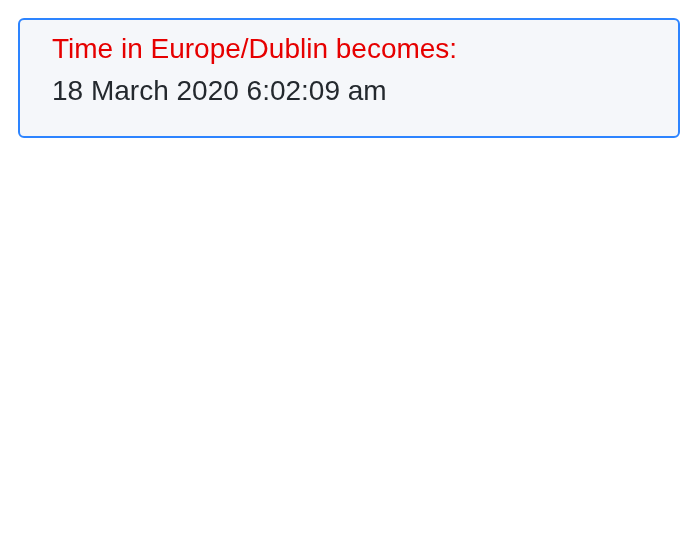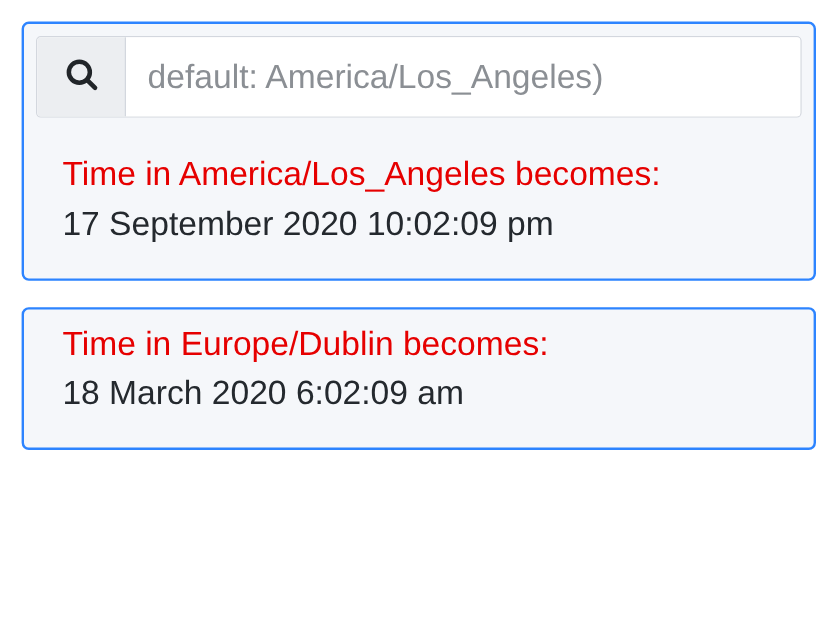--- a/index.html
+++ b/index.html
@@ -73,37 +73,20 @@
     line-height: 1.35;
     margin: 4px 0 0 0;
     font-weight: 400;
   }
 </style>
 </head>
 <body>
 
 <div class="stage">
 
-  <div class="card">
-    <div class="search-row">
-      <div class="search-icon-box">
-        <span>
-          <svg viewBox="0 0 24 24" fill="none" stroke="#212529" stroke-width="3" stroke-linecap="round">
-            <circle cx="10.5" cy="10.5" r="7"></circle>
-            <line x1="21" y1="21" x2="15.6" y2="15.6"></line>
-          </svg>
-        </span>
-      </div>
-      <input class="search-input" type="text" placeholder="default: America/Los_Angeles)" style="">
-    </div>
-    <div class="result">
-      <p class="result-heading">Time in America/Los_Angeles becomes:</p>
-      <p class="result-value">17 September 2020 10:02:09 pm</p>
-    </div>
-  </div>
 
   <div class="card">
     <div class="result">
       <p class="result-heading">Time in Europe/Dublin becomes:</p>
       <p class="result-value">18 March 2020 6:02:09 am</p>
     </div>
   </div>
 
 </div>
 

